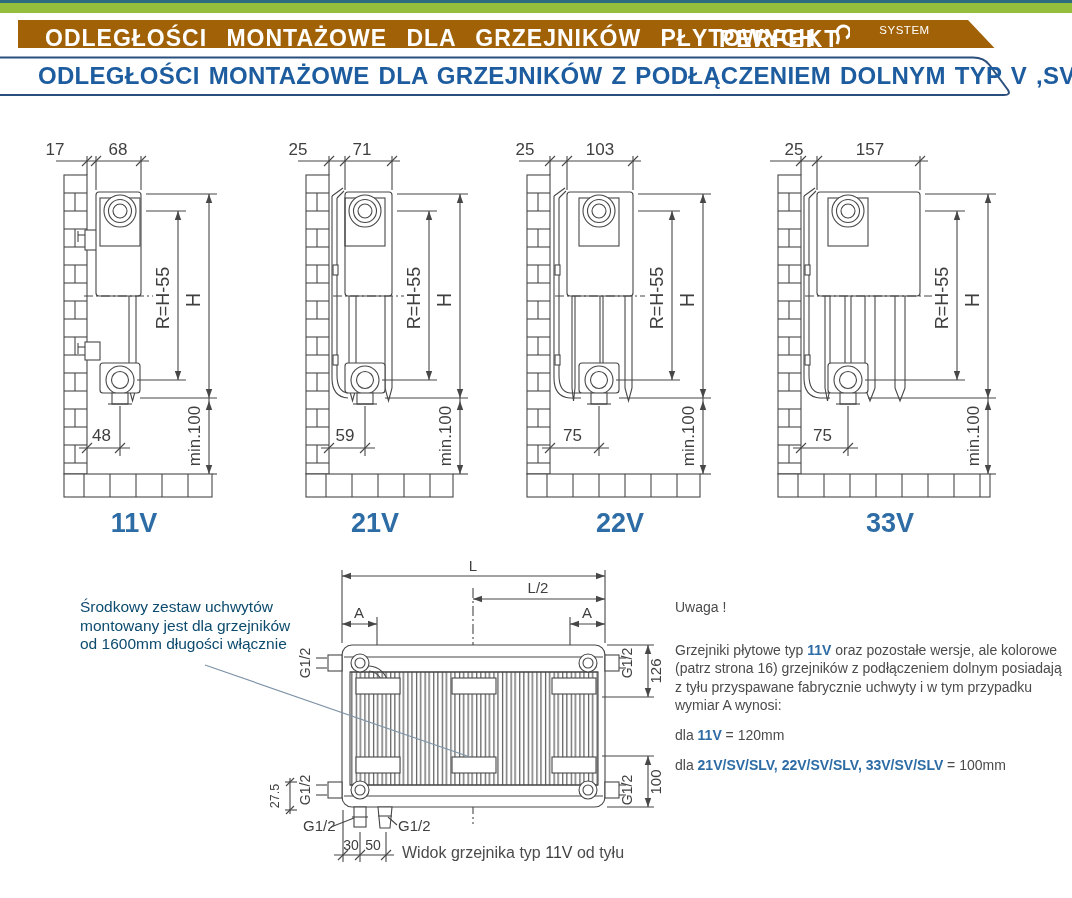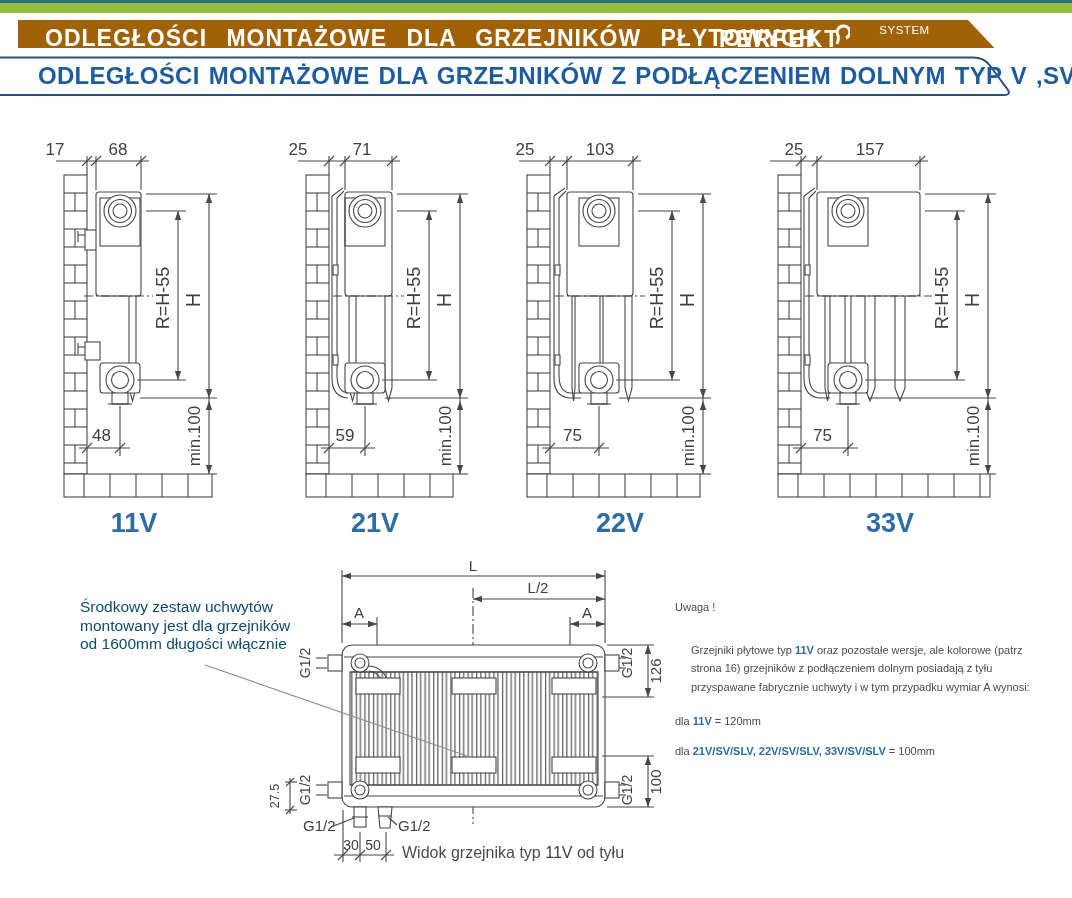--- a/index.html
+++ b/index.html
@@ -15,23 +15,23 @@
   .logo{position:absolute;left:701px;top:4px;display:flex;align-items:flex-start;color:#fff;white-space:nowrap;}
   .logo-main{font-size:23px;font-weight:bold;letter-spacing:2px;line-height:30px;}
   .logo-sub{font-size:11.5px;letter-spacing:0.5px;margin-left:-4px;padding-left:33px;}
   .swoosh{align-self:flex-start;margin:-1px 0 0 -7px;}
   .header-svg{position:absolute;left:0;top:0;}
   .banner2-text{position:absolute;left:38px;top:60px;width:950px;height:32px;display:flex;align-items:center;
                 color:#1d5c9e;font-size:24px;font-weight:bold;letter-spacing:0.3px;word-spacing:2px;white-space:nowrap;}
   
   .left-note{position:absolute;left:52px;top:598px;width:260px;font-size:15.5px;line-height:18.6px;
              color:#0c4a6e;white-space:pre-line;margin-left:28px;}
-  .right-note{position:absolute;left:675px;top:598px;width:390px;font-size:11px;line-height:18.6px;color:#4b4b4b;}
+  .right-note{position:absolute;left:675px;top:598px;width:390px;font-size:14px;line-height:18.6px;color:#4b4b4b;}
   .right-note .heading{margin:0 0 24px 0;}
-  .right-note p{margin:16px;}
+  .right-note p{margin:0;}
   .right-note .dline{margin-top:11px;}
   .tblue{color:#2d6ca5;font-weight:bold;}
   
   .dwg{position:absolute;}
   .dwg line,.dwg path,.dwg rect,.dwg circle,.dwg polyline{stroke:#474747;stroke-width:1.1;fill:none;}
   .dwg .arr{fill:#474747;stroke:none;}
   .dwg text{fill:#3f3f3f;font-family:"Liberation Sans",sans-serif;stroke:none;}
   .dwg text.blue{fill:#2d6ca5;font-weight:bold;}
   .overlay{position:absolute;left:0;top:0;pointer-events:none;}
 </style>

